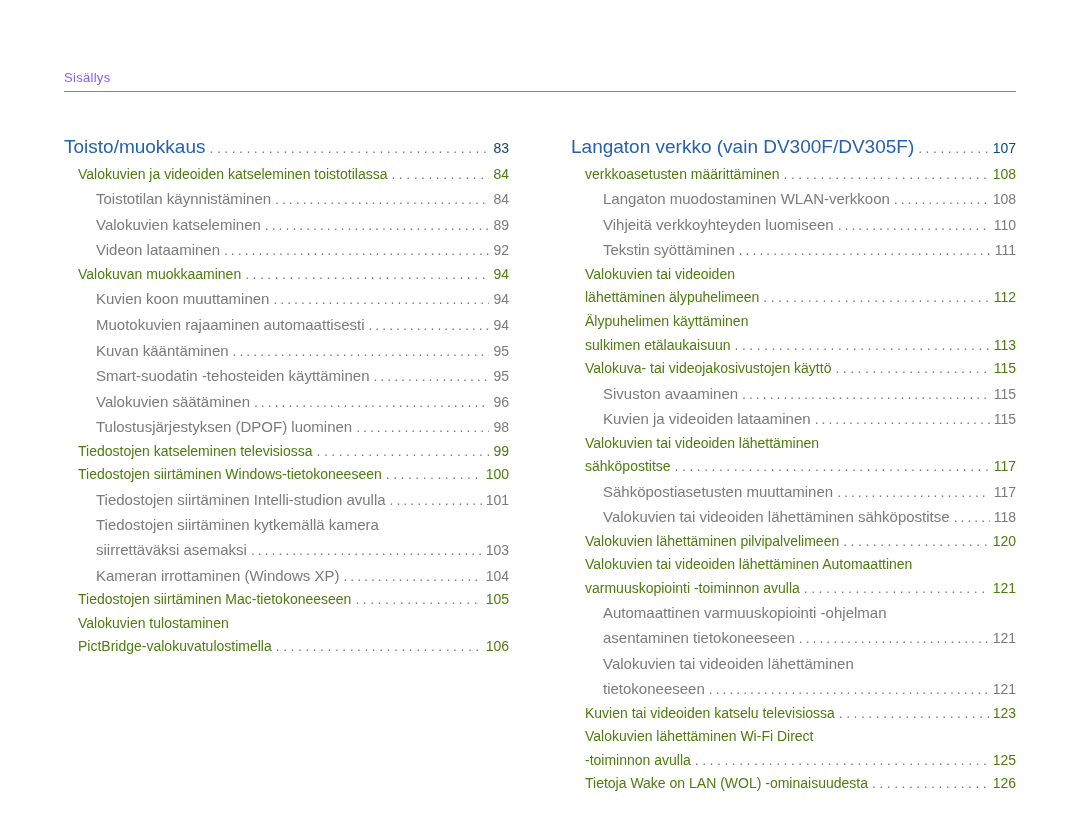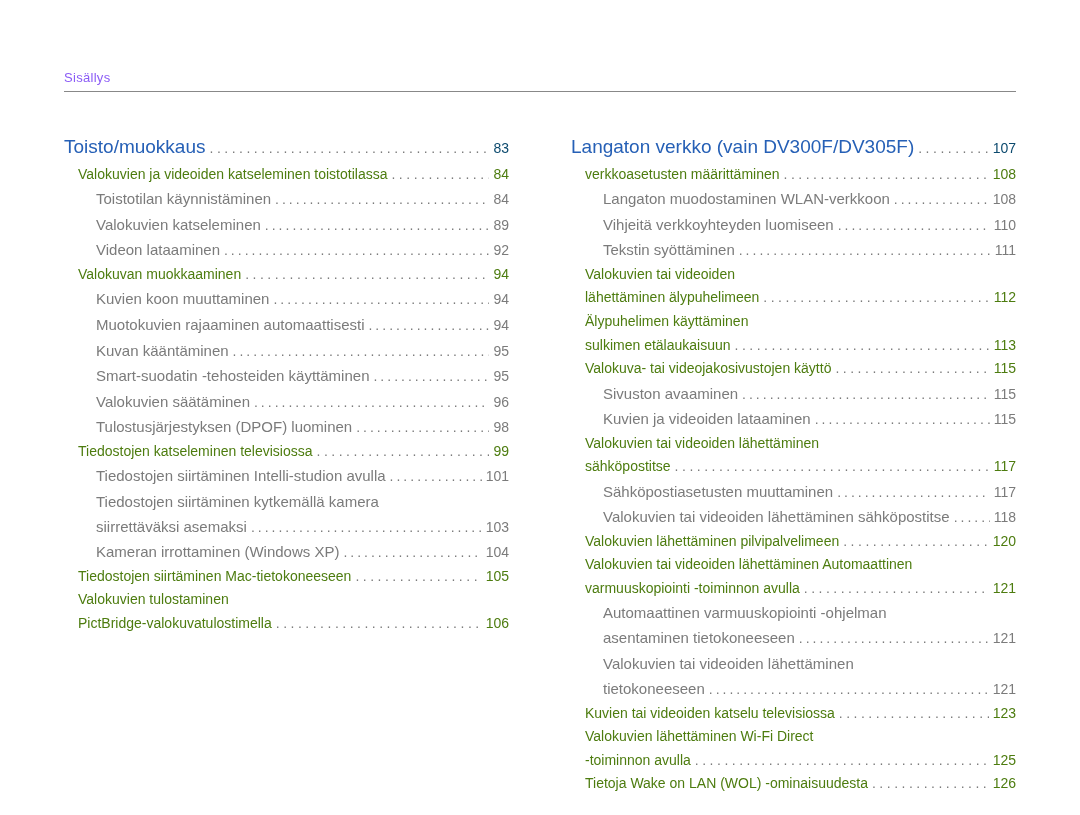--- a/index.html
+++ b/index.html
@@ -128,20 +128,25 @@
         <div class="toc-row lvl-2">
           <span class="toc-text">Tulostusjärjestyksen (DPOF) luominen</span>
           <span class="leader"></span>
           <span class="toc-page">98</span>
         </div>
         <div class="toc-row lvl-1">
           <span class="toc-text">Tiedostojen katseleminen televisiossa</span>
           <span class="leader"></span>
           <span class="toc-page">99</span>
         </div>
+        <div class="toc-row lvl-1">
+          <span class="toc-text">Tiedostojen siirtäminen Windows-tietokoneeseen</span>
+          <span class="leader"></span>
+          <span class="toc-page">100</span>
+        </div>
         <div class="toc-row lvl-2">
           <span class="toc-text">Tiedostojen siirtäminen Intelli-studion avulla</span>
           <span class="leader"></span>
           <span class="toc-page">101</span>
         </div>
         <div class="toc-row lvl-2">
           <span class="toc-text">Tiedostojen siirtäminen kytkemällä kamera</span>
         </div>
         <div class="toc-row lvl-2">
           <span class="toc-text">siirrettäväksi asemaksi</span>

